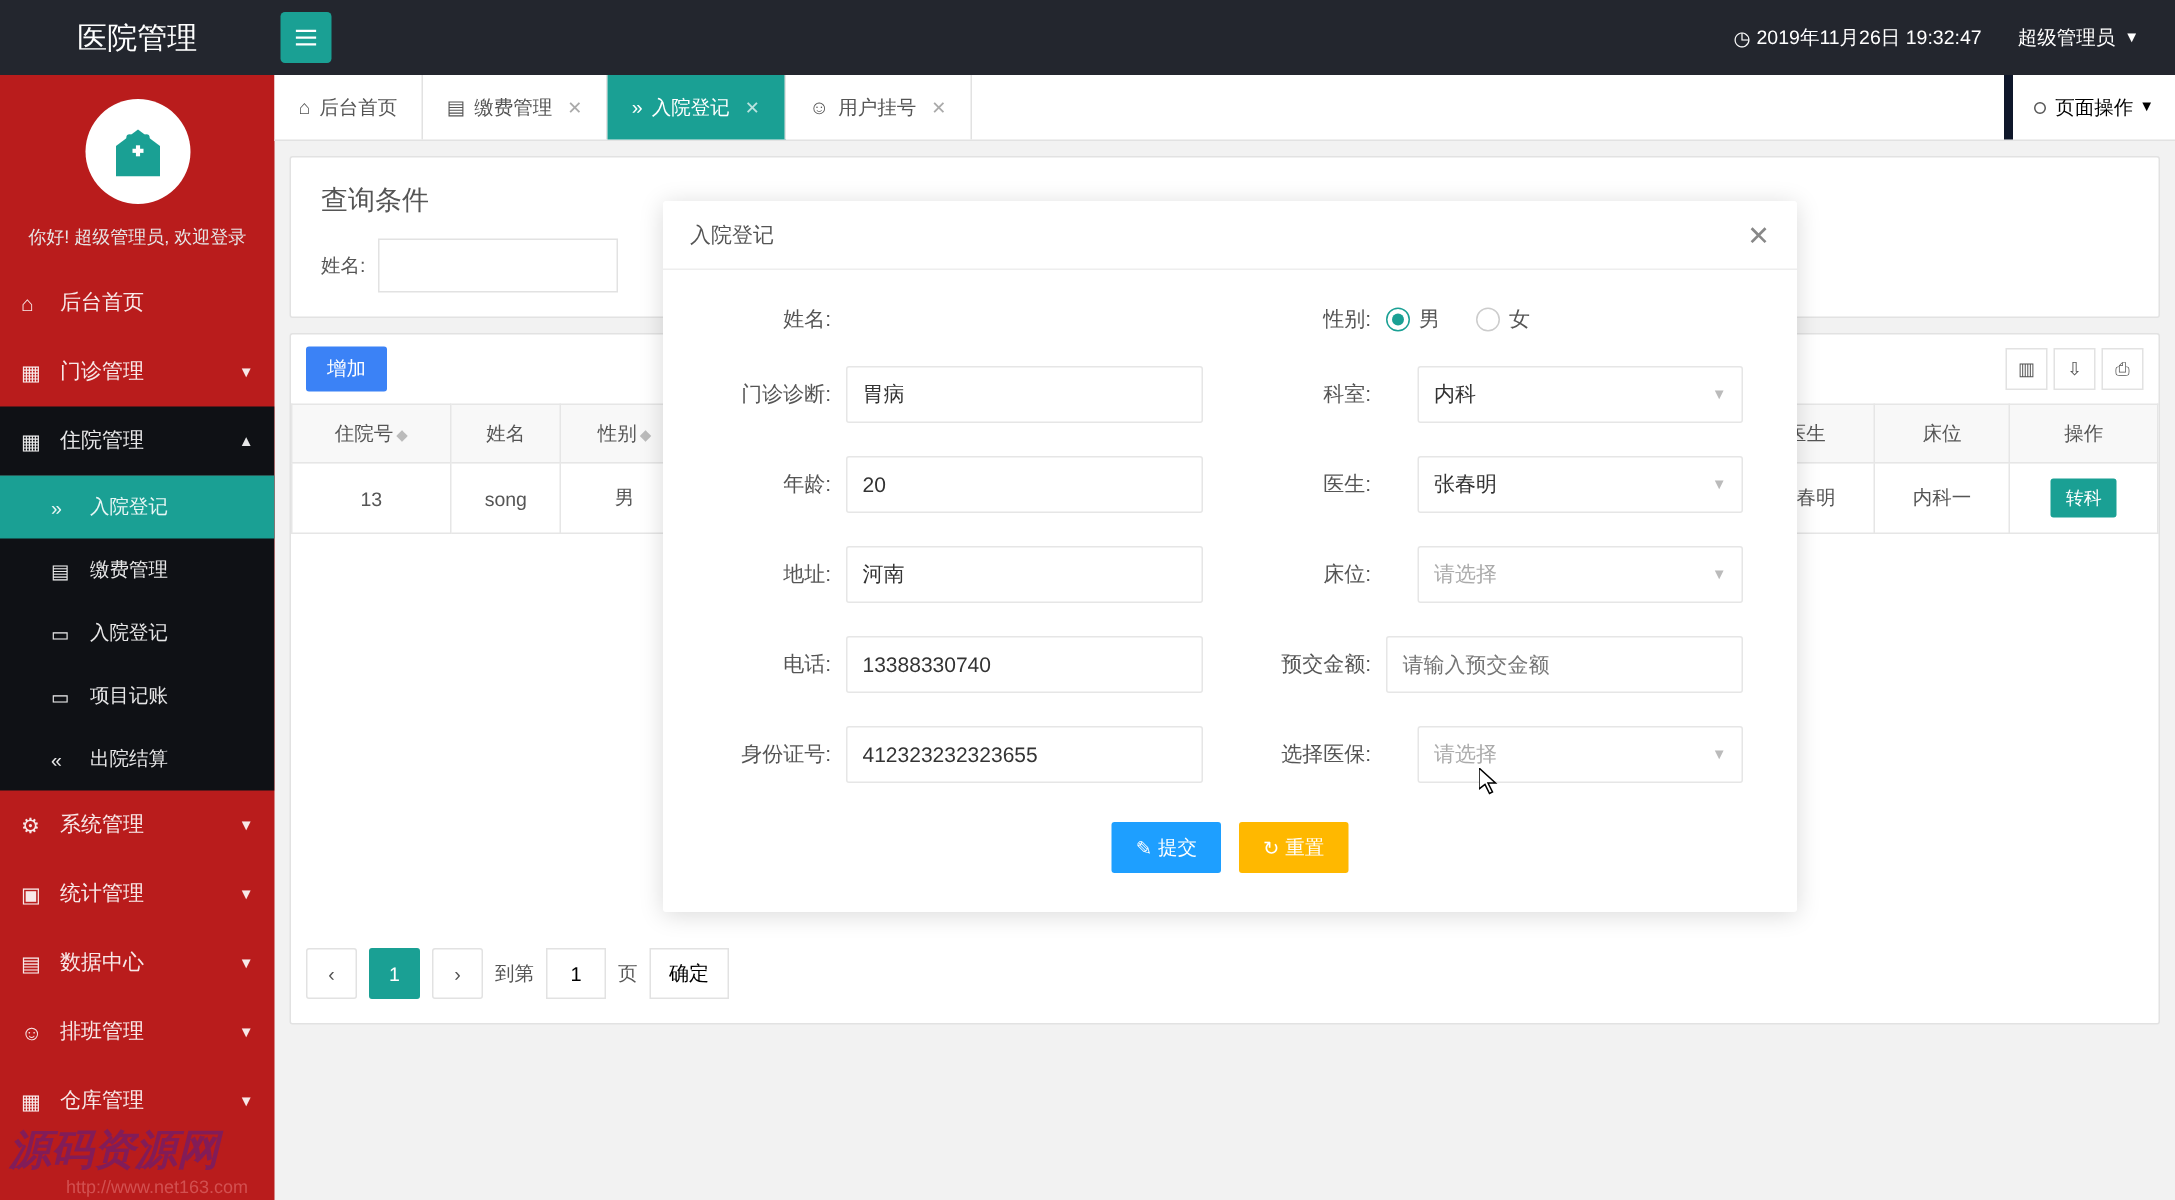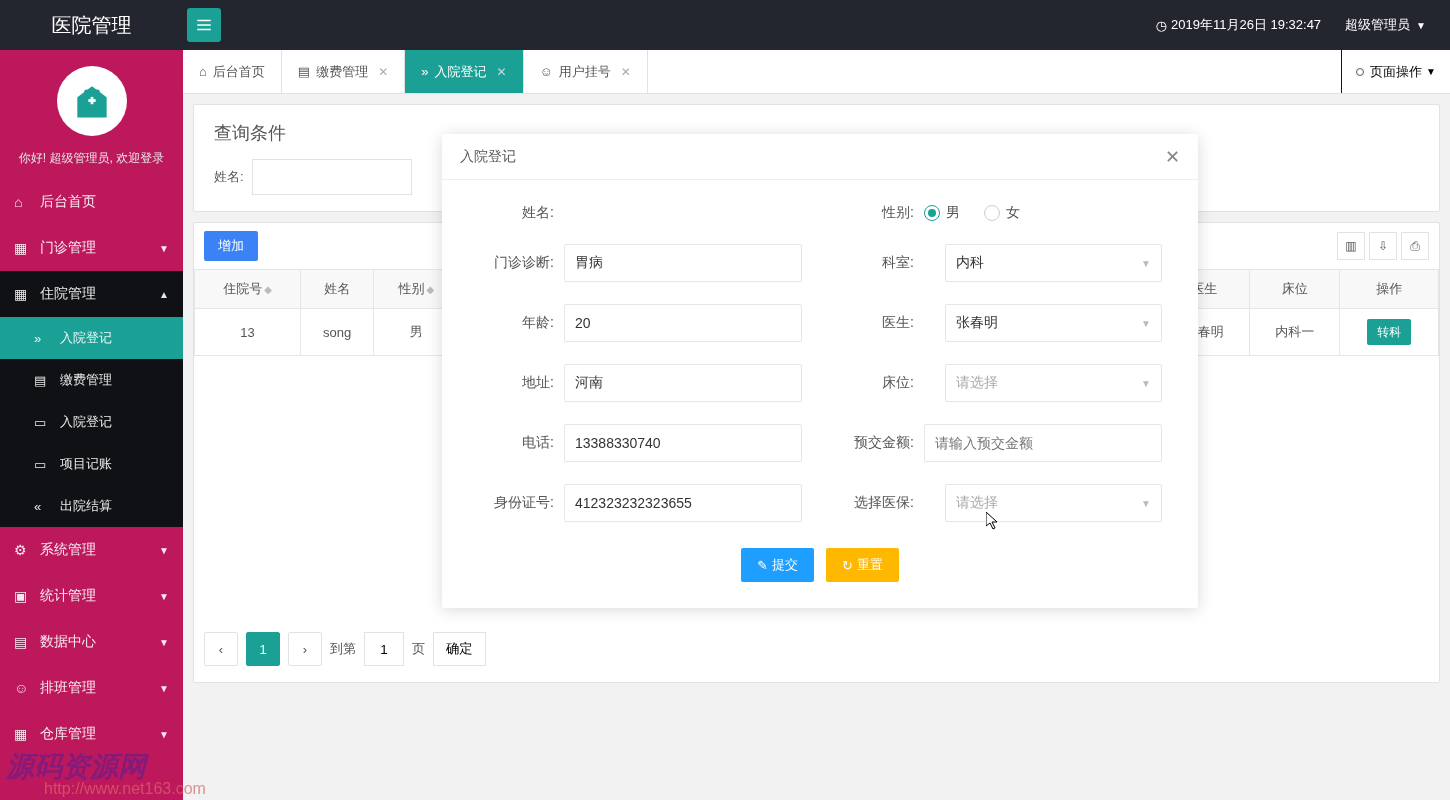--- a/index.html
+++ b/index.html
@@ -8,42 +8,42 @@
 
 .header { height: 50px; background: #23262e; display: flex; align-items: center; color: #fff; }
 .app-title { width: 183px; text-align: center; font-size: 20px; font-weight: normal; }
 .menu-toggle { width: 34px; height: 34px; background: #1aa094; border-radius: 3px; margin-left: 4px; display: flex; align-items: center; justify-content: center; cursor: pointer; }
 .menu-toggle svg { width: 18px; height: 18px; }
 .header-spacer { flex: 1; }
 .header-time { font-size: 13px; margin-right: 24px; display: flex; align-items: center; gap: 4px; }
 .header-user { font-size: 13px; margin-right: 24px; display: flex; align-items: center; gap: 6px; cursor: pointer; }
 
 
-.sidebar { position: absolute; left: 0; top: 50px; bottom: 0; width: 183px; background: #be185d; color: #fff; overflow-y: auto; }
+.sidebar { position: absolute; left: 0; top: 50px; bottom: 0; width: 183px; background: #b91c1c; color: #fff; overflow-y: auto; }
 .avatar-box { padding: 16px 0 8px; text-align: center; }
 .avatar { width: 70px; height: 70px; border-radius: 50%; background: #fff; margin: 0 auto; display: flex; align-items: center; justify-content: center; }
 .avatar svg { width: 44px; height: 44px; }
 .welcome { font-size: 12px; text-align: center; padding: 6px 0 12px; color: #e6e6e6; }
 .menu-item { height: 46px; display: flex; align-items: center; padding: 0 14px; font-size: 14px; cursor: pointer; color: rgba(255,255,255,0.9); }
 .menu-item .mi-icon { width: 18px; margin-right: 8px; display: flex; align-items: center; }
 .menu-item .mi-text { flex: 1; }
 .menu-item .mi-arrow { font-size: 10px; }
 .submenu { background: #0f1115; }
 .submenu .menu-item { padding-left: 34px; height: 42px; font-size: 13px; }
 .submenu .menu-item.active { background: #1aa094; }
 .menu-item.expanded { background: #0f1115; }
 
 
 .tabbar { position: absolute; left: 183px; right: 0; top: 50px; height: 44px; background: #fff; border-bottom: 1px solid #e2e2e2; display: flex; align-items: stretch; }
 .tab { padding: 0 16px; display: flex; align-items: center; gap: 6px; font-size: 13px; color: #555; border-right: 1px solid #e2e2e2; cursor: pointer; }
 .tab.active { background: #1aa094; color: #fff; }
 .tab .close-x { font-size: 12px; color: #aaa; margin-left: 4px; }
 .tab.active .close-x { color: rgba(255,255,255,0.7); }
 .tabbar-spacer { flex: 1; }
-.page-ops { padding: 0 14px; display: flex; align-items: center; font-size: 13px; cursor: pointer; border-left: 1px solid #0f172a; }
+.page-ops { padding: 0 14px; display: flex; align-items: center; font-size: 13px; cursor: pointer; border-left: 6px solid #0f172a; }
 .page-ops-dot { width: 8px; height: 8px; border: 1px solid #555; border-radius: 50%; margin-right: 6px; }
 
 
 .main { position: absolute; left: 183px; right: 0; top: 94px; bottom: 0; padding: 10px; overflow-y: auto; }
 .card { background: #fff; border: 1px solid #e2e2e2; border-radius: 2px; margin-bottom: 10px; }
 .search-card { padding: 16px 20px; }
 .search-title { font-size: 18px; color: #555; margin-bottom: 14px; }
 .search-row { display: flex; align-items: center; gap: 8px; }
 .search-label { font-size: 13px; color: #555; }
 .search-input { height: 36px; border: 1px solid #e2e2e2; padding: 0 10px; font-size: 13px; width: 160px; }
@@ -83,21 +83,21 @@
 .radio-circle.checked { border-color: #1aa094; }
 .radio-circle.checked::after { content: ''; width: 8px; height: 8px; background: #1aa094; border-radius: 50%; }
 .modal-footer { padding: 16px 0 26px; display: flex; justify-content: center; gap: 12px; }
 .btn { height: 34px; padding: 0 16px; border: none; border-radius: 2px; font-size: 13px; cursor: pointer; display: flex; align-items: center; gap: 4px; }
 .btn-primary { background: #1e9fff; color: #fff; }
 .btn-warn { background: #ffb800; color: #fff; }
 
 .cursor-icon { position: absolute; left: 986px; top: 512px; pointer-events: none; }
 
 .watermark { position: absolute; left: 6px; bottom: 14px; font-size: 28px; font-weight: bold; color: #4c1d95; opacity: 0.5; font-style: italic; pointer-events: none; }
-.watermark-sub { position: absolute; left: 44px; bottom: 2px; font-size: 16px; color: #d66; opacity: 0.7; pointer-events: none; }
+.watermark-sub { position: absolute; left: 44px; bottom: 2px; font-size: 12px; color: #d66; opacity: 0.7; pointer-events: none; }
 </style>
 </head>
 <body>
 
 <div class="header">
   <div class="app-title">医院管理</div>
   <div class="menu-toggle">
     <svg viewBox="0 0 24 24" fill="none" stroke="#fff" stroke-width="2">
         <line x1="3" y1="6" x2="21" y2="6"></line>
         <line x1="3" y1="12" x2="21" y2="12"></line>

